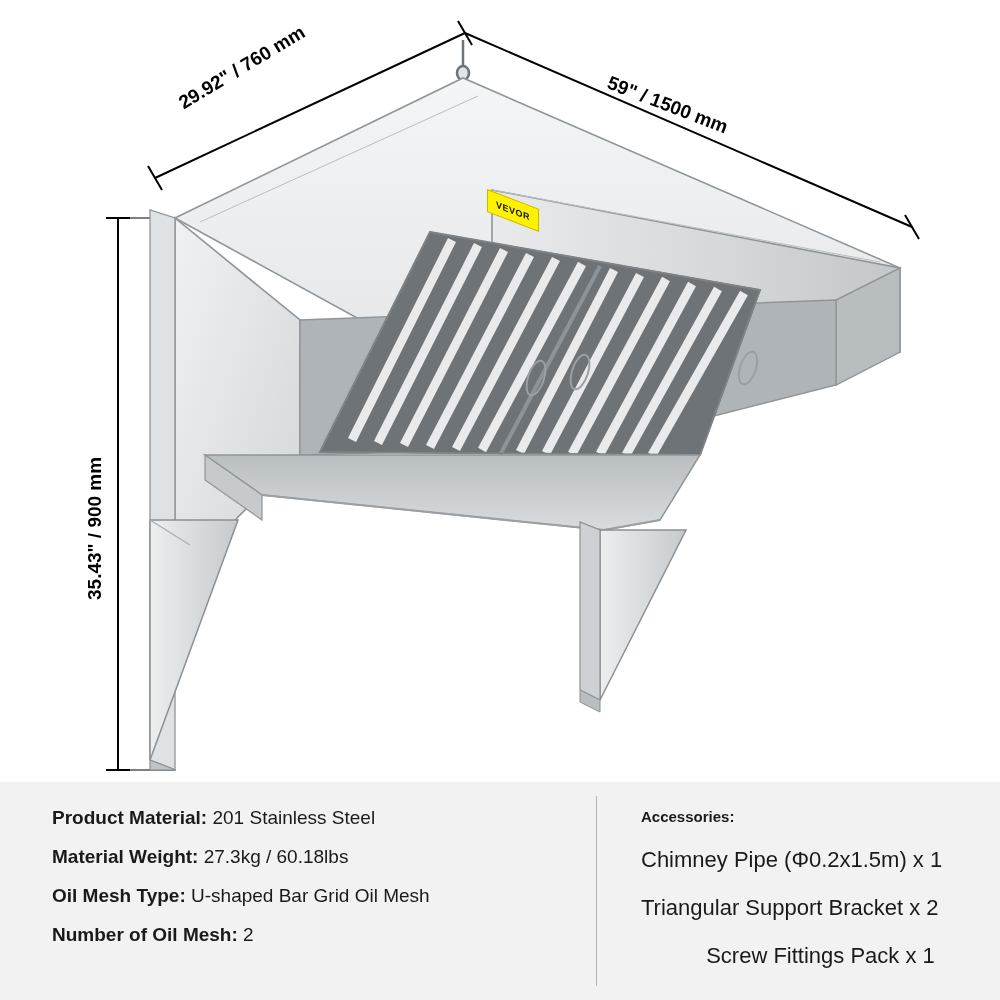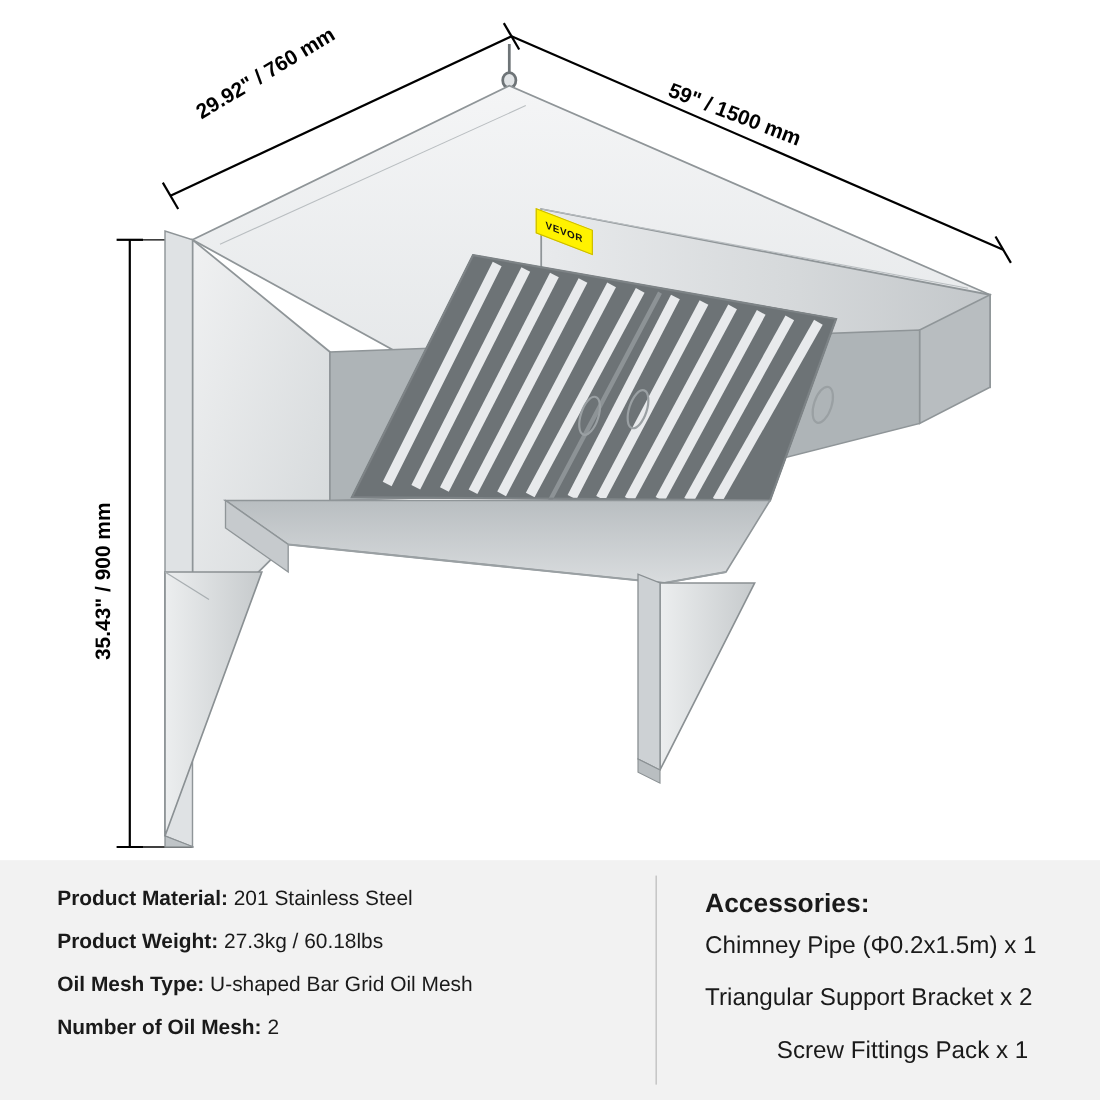--- a/index.html
+++ b/index.html
@@ -114,23 +114,23 @@
     margin-bottom: 20px;
     color: #1a1a1a;
     white-space: nowrap;
   }
   .spec-row:last-child { margin-bottom: 0; }
   .spec-key {
     font-weight: bold;
   }
   .spec-val { }
   #accessories-title {
-    font-size: 24px;
-    font-weight: bold;
-    margin-bottom: 10px;
+    font-size: 15px;
+    font-weight: bold;
+    margin-bottom: 22px;
     color: #1a1a1a;
   }
   .accessory-item {
     font-size: 22px;
     margin-bottom: 22px;
     color: #1a1a1a;
     white-space: nowrap;
   }
   .accessory-item:last-child { margin-bottom: 0; text-align: center; }
 </style>
@@ -261,21 +261,21 @@
   </div>
 </div>
 
 <div id="specs-panel">
 
   <div id="specs-left">
     <div class="spec-row">
       <span class="spec-key">Product Material:</span><span class="spec-val"> 201 Stainless Steel</span>
     </div>
     <div class="spec-row">
-      <span class="spec-key">Product Weight:</span><span class="spec-val"> 27.3kg / 60.18lbs</span>
+      <span class="spec-key">Material Weight:</span><span class="spec-val"> 27.3kg / 60.18lbs</span>
     </div>
     <div class="spec-row">
       <span class="spec-key">Oil Mesh Type:</span><span class="spec-val"> U-shaped Bar Grid Oil Mesh</span>
     </div>
     <div class="spec-row">
       <span class="spec-key">Number of Oil Mesh:</span><span class="spec-val"> 2</span>
     </div>
   </div>
 
   <div id="specs-divider"></div>

